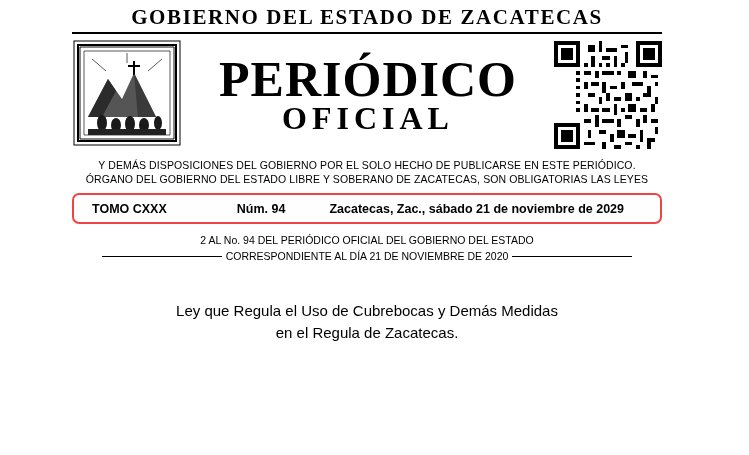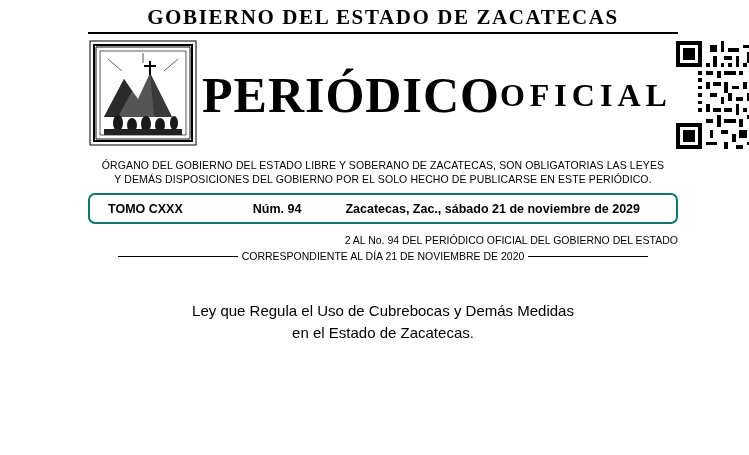--- a/index.html
+++ b/index.html
@@ -15,21 +15,21 @@
     overflow: hidden;
   }
   .page {
     position: relative;
     width: 749px;
     height: 455px;
     background: #ffffff;
   }
   .sheet {
     position: absolute;
-    left: 88px;
+    left: 72px;
     top: 6px;
     width: 590px;
   }
 
   
   .gob-title {
     text-align: center;
     font-family: "Liberation Serif", serif;
     font-weight: bold;
     font-size: 21px;
@@ -55,20 +55,21 @@
     height: 108px;
     margin-top: 2px;
     position: relative;
     flex: 0 0 auto;
   }
   .crest svg { display: block; }
 
   .bigtitle {
     flex: 1 1 auto;
     display: flex;
+    flex-direction: column;
     justify-content: center;
     align-items: center;
     padding: 0 4px;
   }
   .bigtitle .l1, .bigtitle .l2 {
     font-family: "Liberation Serif", serif;
     font-weight: bold;
     line-height: 0.92;
     white-space: nowrap;
   }
@@ -95,21 +96,21 @@
     font-family: "Liberation Sans", sans-serif;
     font-size: 10.5px;
     line-height: 1.35;
     margin-top: 5px;
     letter-spacing: 0.1px;
   }
 
   
   .tomobox {
     margin-top: 7px;
-    border: 2px solid #0f766e;
+    border: 2px solid #ef4444;
     border-radius: 7px;
     height: 27px;
     display: flex;
     align-items: center;
     font-family: "Liberation Sans", sans-serif;
     font-weight: bold;
     font-size: 12.5px;
   }
   .tomobox .tomo { padding-left: 18px; }
   .tomobox .num  { margin-left: 70px; }
@@ -132,21 +133,21 @@
     padding: 1px 22px;
     font-family: "Liberation Sans", sans-serif;
     font-weight: bold;
     font-size: 15px;
     letter-spacing: 3.5px;
   }
 
   
   .supref {
     margin-top: 9px;
-    text-align: right;
+    text-align: center;
     font-family: "Liberation Sans", sans-serif;
     font-size: 10.5px;
     line-height: 1.45;
   }
   .supref .l2row {
     display: flex;
     align-items: center;
     justify-content: center;
     gap: 4px;
   }
@@ -315,39 +316,39 @@
             <rect x="16" y="28" width="2" height="1"></rect>
               <rect x="19" y="27" width="2" height="1"></rect>
             <rect x="22" y="28" width="1" height="1"></rect>
               <rect x="25" y="27" width="1" height="2"></rect>
           </g>
         </svg>
       </div>
     </div>
 
     <div class="organ">
+      <div>Y  DEMÁS  DISPOSICIONES  DEL GOBIERNO  POR EL SOLO HECHO DE PUBLICARSE EN ESTE PERIÓDICO.</div>
       <div>ÓRGANO DEL GOBIERNO DEL ESTADO LIBRE Y SOBERANO DE ZACATECAS, SON OBLIGATORIAS LAS LEYES</div>
-      <div>Y  DEMÁS  DISPOSICIONES  DEL GOBIERNO  POR EL SOLO HECHO DE PUBLICARSE EN ESTE PERIÓDICO.</div>
     </div>
 
     <div class="tomobox">
       <span class="tomo">TOMO CXXX</span>
       <span class="num">Núm. 94</span>
       <span class="fecha">Zacatecas, Zac., sábado 21 de noviembre de 2029</span>
     </div>
 
 
     <div class="supref">
       <div>2 AL No. 94 DEL PERIÓDICO OFICIAL DEL GOBIERNO DEL ESTADO</div>
       <div class="l2row">
         <span class="dash"></span>
         <span>CORRESPONDIENTE AL DÍA 21 DE NOVIEMBRE DE 2020</span>
         <span class="dash"></span>
       </div>
     </div>
 
     <div class="doctitle">
       <div>Ley que Regula el Uso de Cubrebocas y Demás Medidas</div>
-      <div>en el Estado de Zacatecas.</div>
+      <div>en el Regula de Zacatecas.</div>
     </div>
 
   </div>
 </div>
 
 </body></html>

